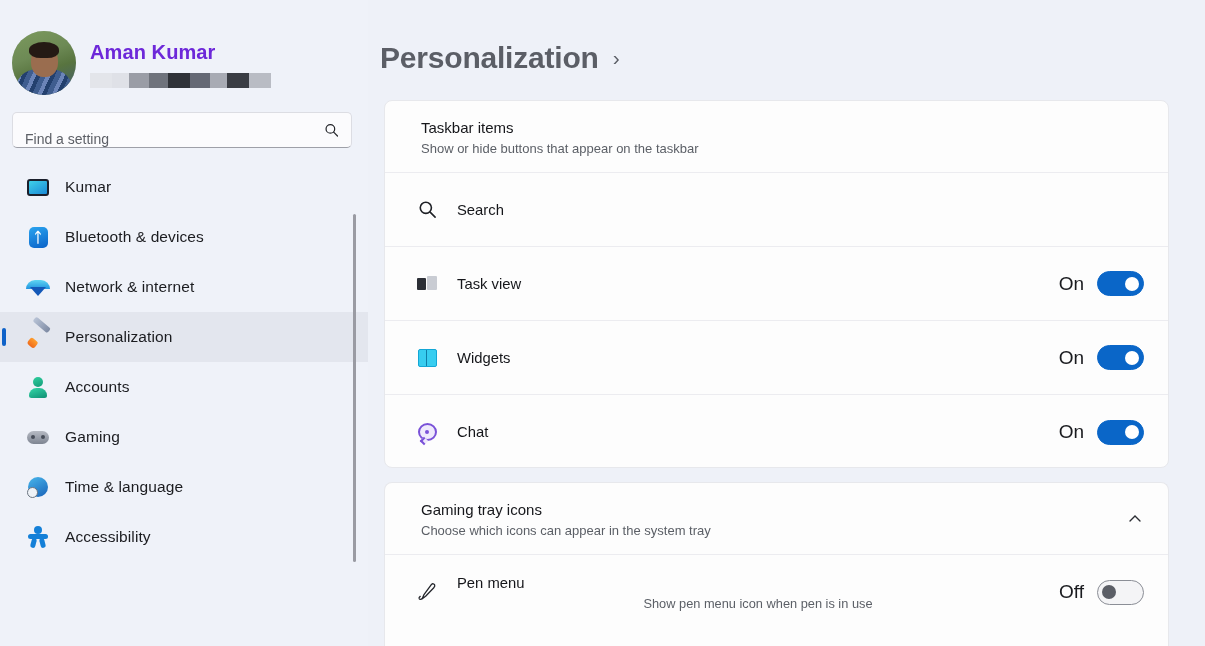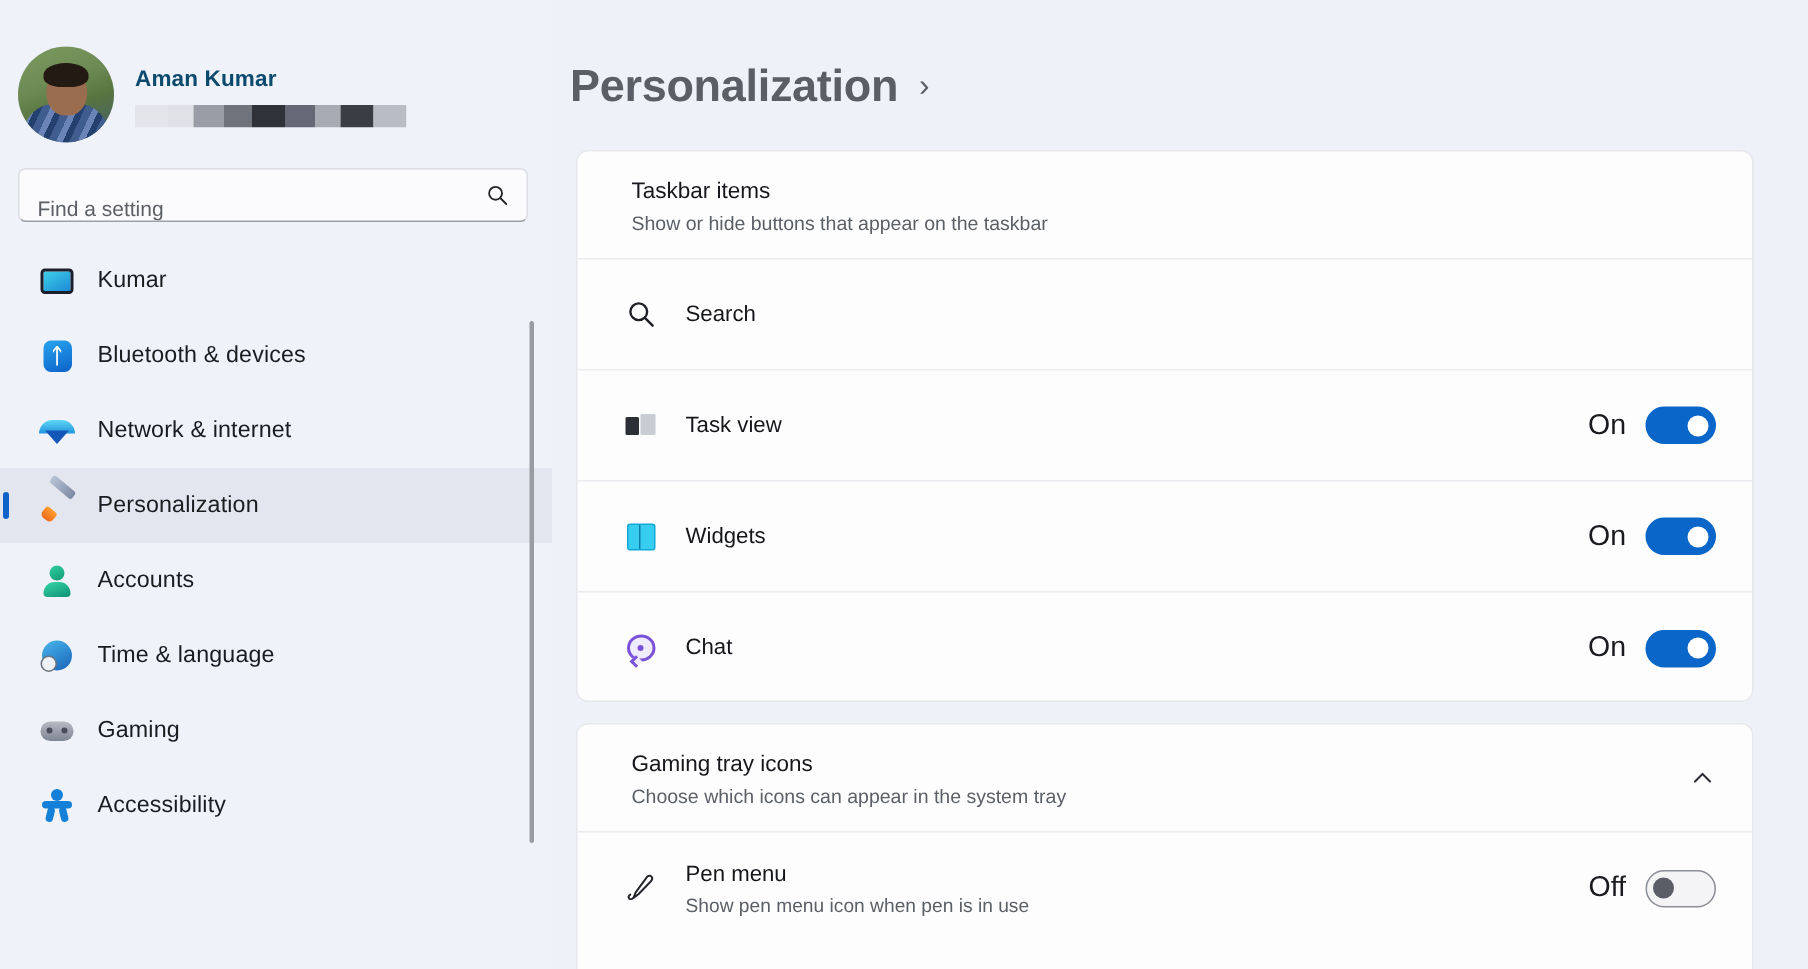--- a/index.html
+++ b/index.html
@@ -62,23 +62,23 @@
   .avatar .body {
     position: absolute;
     left: 50%; bottom: 0;
     width: 58px; height: 26px;
     margin-left: -29px;
     border-radius: 22px 22px 0 0;
     background: repeating-linear-gradient(115deg,#3f5d8f 0 5px,#6b84b8 5px 9px,#23406e 9px 13px);
   }
   .profile-text { padding-top: 2px; }
   .profile-name {
-    font-size: 15px;
+    font-size: 20px;
     font-weight: bold;
-    color: #0c4a6e;
+    color: #6d28d9;
     letter-spacing: .1px;
   }
   .redacted {
     margin-top: 9px;
     width: 181px; height: 15px;
     display: flex;
     overflow: hidden;
   }
   .redacted i { display: block; height: 100%; }
 
@@ -242,21 +242,21 @@
   .row:last-child { border-bottom: 0; }
   .row-ico {
     position: absolute;
     left: 30px; top: 50%;
     transform: translateY(-50%);
     width: 24px; height: 24px;
     display: flex; align-items: center; justify-content: center;
   }
   .row-text { flex: 1 1 auto; }
   .row-title { font-size: 14.8px; color: #15161a; }
-  .row-sub { font-size: 12.8px; color: #5b5f66; margin-top: 4px; }
+  .row-sub { font-size: 12.8px; color: #5b5f66; margin-top: 4px; text-align: center; }
   .row-right { display: flex; align-items: center; gap: 13px; }
   .row-state { font-size: 19px; color: #1a1b1f; }
 
   .toggle {
     width: 47px; height: 25px;
     border-radius: 13px;
     position: relative;
     flex: 0 0 47px;
   }
   .toggle.on { background: #0a66c8; border: 1px solid #0a66c8; }
@@ -371,33 +371,33 @@
           <span class="ic-acct-wrap">
               <span class="ic-acct-h"></span>
               <span class="ic-acct-b"></span>
             </span>
         </span>
         <span class="nav-label">Accounts</span>
       </div>
 
       <div class="nav-item">
         <span class="nav-ico">
+            <span class="ic-pad"></span>
+          </span>
+        <span class="nav-label">Gaming</span>
+      </div>
+
+      <div class="nav-item">
+        <span class="nav-ico">
           <span class="ic-globe-wrap">
               <span class="ic-globe"></span>
               <span class="ic-clock"></span>
             </span>
         </span>
         <span class="nav-label">Time &amp; language</span>
-      </div>
-
-      <div class="nav-item">
-        <span class="nav-ico">
-            <span class="ic-pad"></span>
-          </span>
-        <span class="nav-label">Gaming</span>
       </div>
 
       <div class="nav-item">
         <span class="nav-ico">
           <span class="ic-access-wrap">
             <span class="ic-access-h"></span>
               <span class="ic-access-b"></span>
             <span class="ic-access-l1"></span>
               <span class="ic-access-l2"></span>
           </span>

